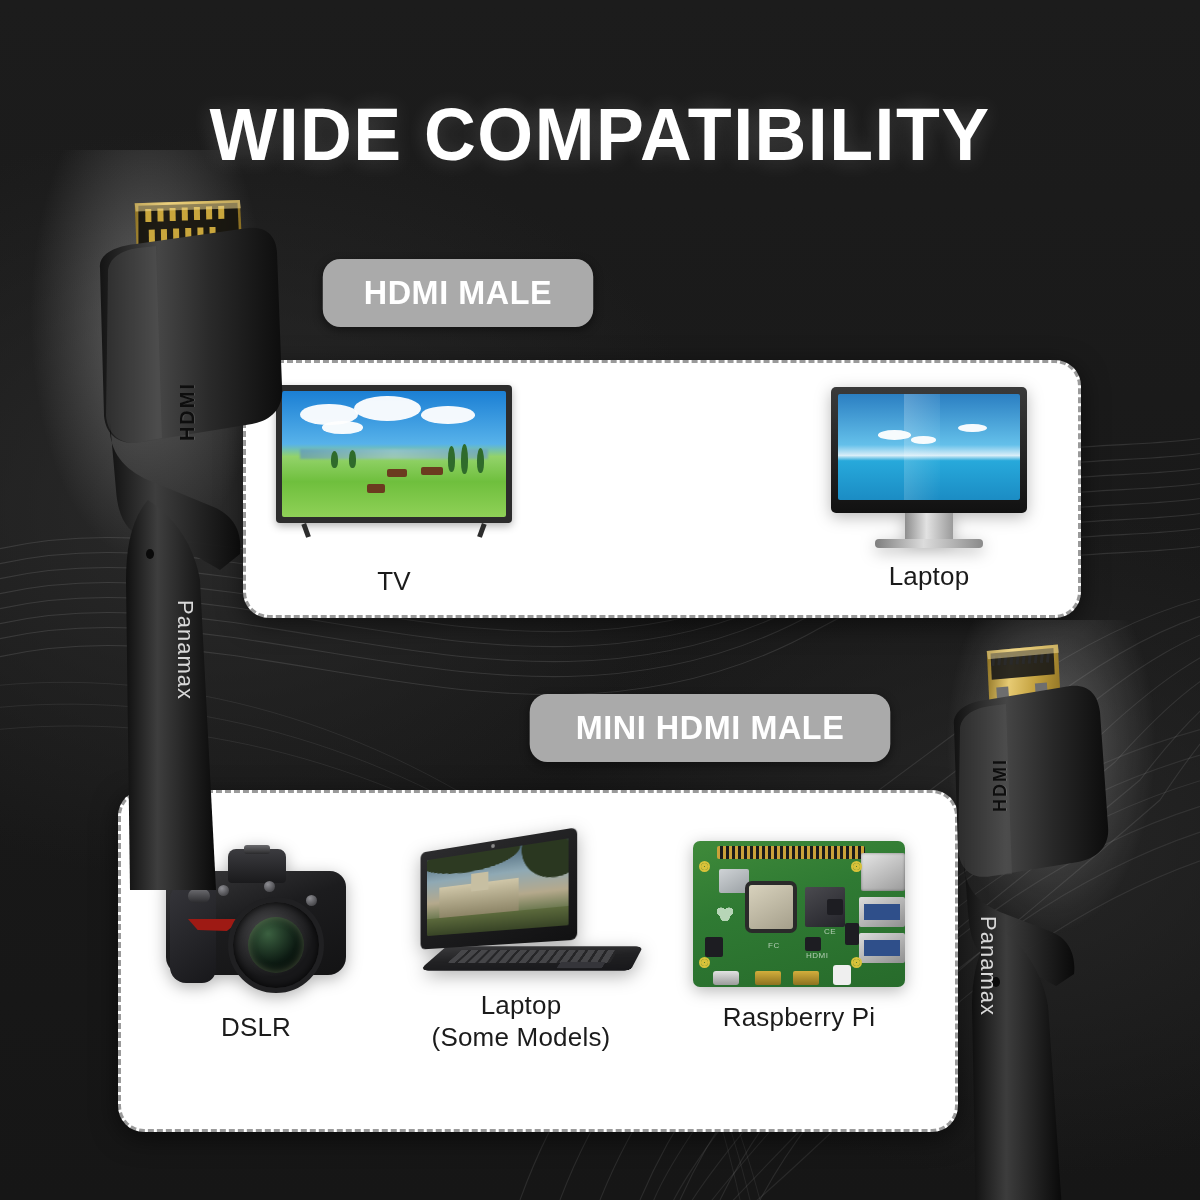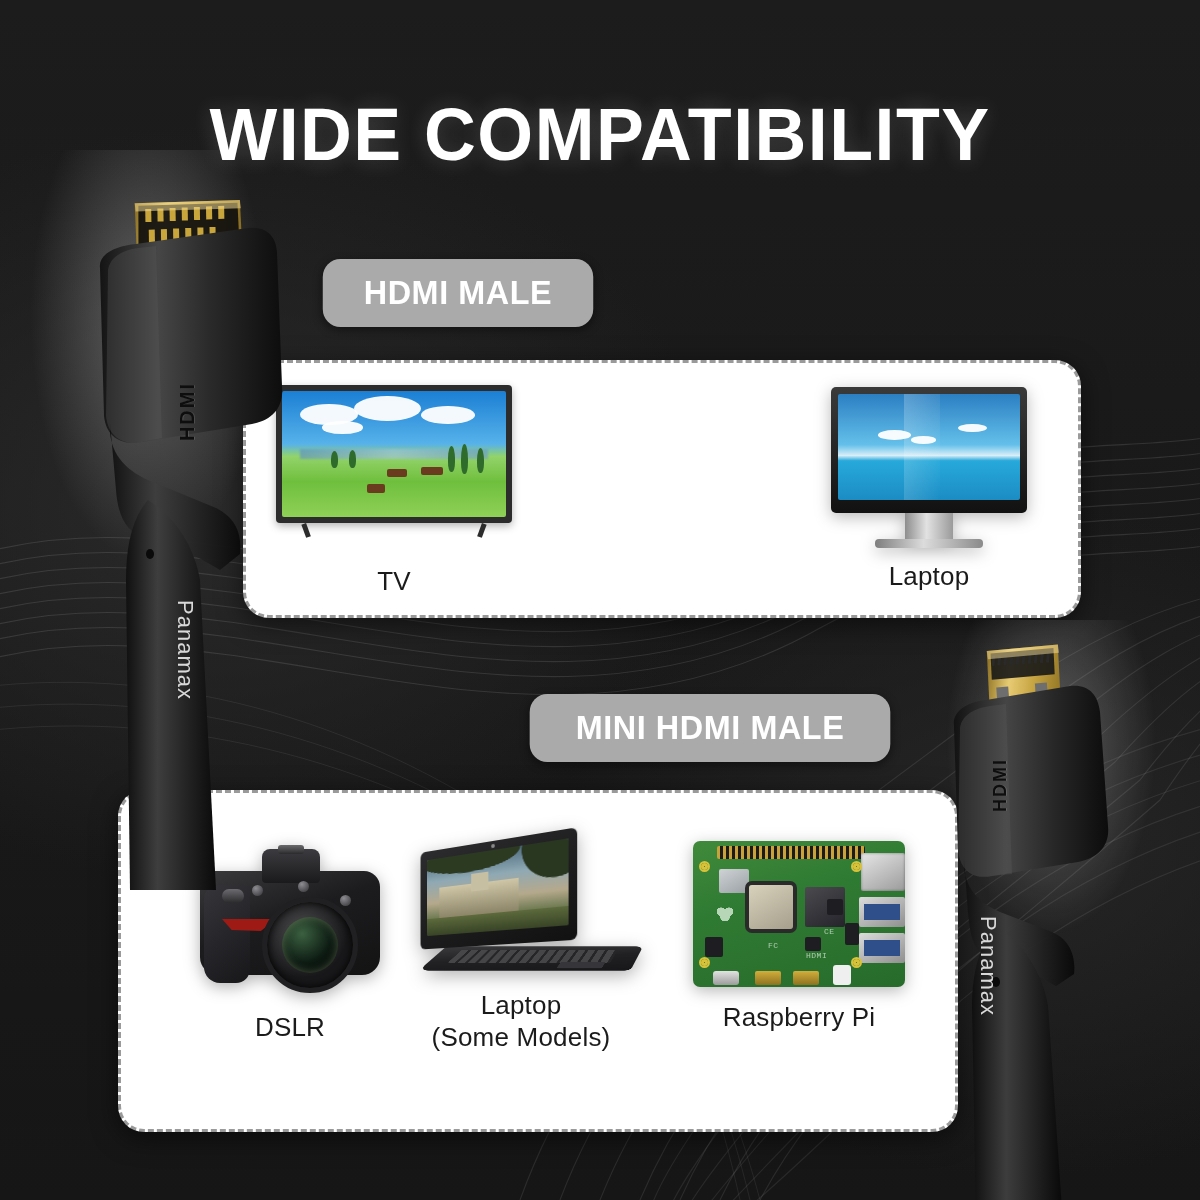--- a/index.html
+++ b/index.html
@@ -182,21 +182,21 @@
   .rpi-jack { position:absolute; bottom:2px; left:140px; width:18px; height:20px; border-radius:3px;
     background:#efefef; }
   .rpi-hole { position:absolute; width:11px; height:11px; border-radius:50%;
     background:#2b6b2c; box-shadow:0 0 0 3px #d8c23a inset; border:2px solid #d8c23a; }
   .rpi-logo { position:absolute; left:22px; top:62px; width:20px; height:22px;
     background:radial-gradient(circle at 50% 60%, #cfe6cf 0 30%, rgba(207,230,207,0) 31%),
                radial-gradient(circle at 30% 40%, #cfe6cf 0 22%, rgba(207,230,207,0) 23%),
                radial-gradient(circle at 70% 40%, #cfe6cf 0 22%, rgba(207,230,207,0) 23%);
     opacity:.85; }
   .rpi-txt { position:absolute; color:#cfe0cf; font-size:8px; letter-spacing:.5px; opacity:.8;
-    font-family:Liberation Mono, monospace;padding-left:27px; }
+    font-family:Liberation Sans, sans-serif;padding-left:27px; }
   .rpi-chip { position:absolute; background:#1d1d22; border-radius:2px; }
 
   
   .cable { position:absolute; pointer-events:none; }
   #cable-hdmi { left:-20px; top:150px; width:340px; height:740px; }
   #cable-mini { left:930px; top:630px; width:300px; height:580px; }
   .glow { position:absolute; pointer-events:none; }
   #glow-hdmi { left:-60px; top:150px; width:400px; height:760px;
     background:radial-gradient(ellipse 42% 46% at 52% 22%, rgba(255,255,255,.30), rgba(255,255,255,0) 70%); }
   #glow-mini { left:900px; top:620px; width:360px; height:620px;
@@ -295,21 +295,21 @@
       <div class="label" style="margin-top:12px;">Laptop</div>
     </div>
   </div>
 
   <div class="badge" id="badge-hdmi">
     <span>HDMI MALE</span>
   </div>
 
   <div class="panel" id="panel-mini">
 
-    <div class="cell" style="left:56px; top:52px; width:226px;">
+    <div class="cell" style="left:22px; top:52px; width:226px;">
       <div class="art dslr">
         <div class="dslr-body"></div>
         <div class="dslr-grip"></div>
         <div class="dslr-prism"></div>
         <div class="dslr-shoe"></div>
         <div class="dslr-red"></div>
         <div class="dslr-dial"></div>
         <div class="dslr-btn" style="left:52px; top:40px;"></div>
         <div class="dslr-btn" style="left:98px; top:36px;"></div>
         <div class="dslr-btn" style="left:140px;top:50px;"></div>

